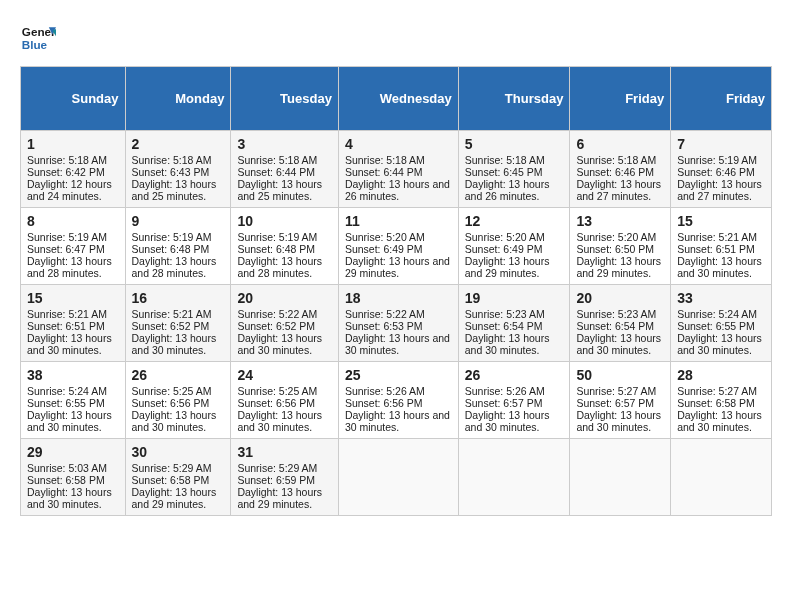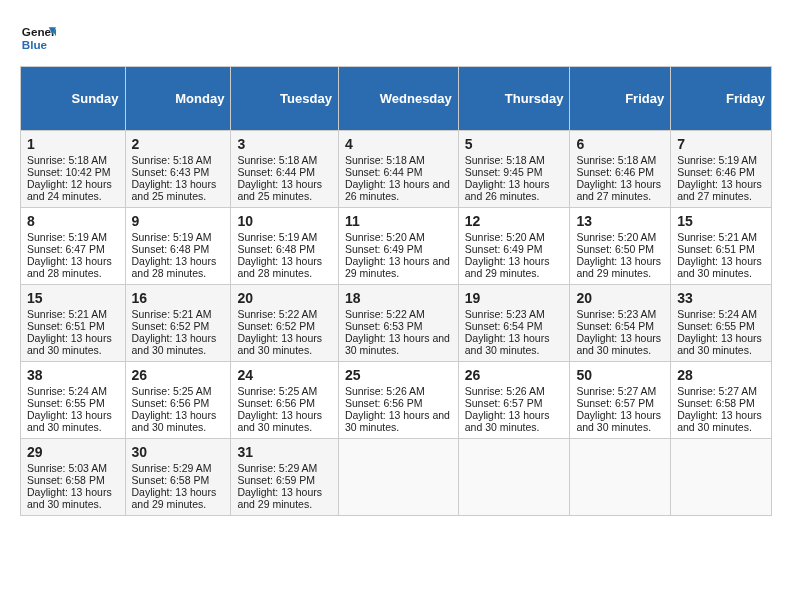--- a/index.html
+++ b/index.html
@@ -103,25 +103,25 @@
         <th>Monday</th>
         <th>Tuesday</th>
         <th>Wednesday</th>
         <th>Thursday</th>
         <th>Friday</th>
         <th>Friday</th>
       </tr>
   </thead>
   <tbody id="calendar-body">
   <tr class="row-odd">
-        <td><span class="day-num">1</span><span>Sunrise: 5:18 AM</span><br><span>Sunset: 10:42 PM</span><br><span>Daylight: 12 hours and 24 minutes.</span></td>
+        <td><span class="day-num">1</span><span>Sunrise: 5:18 AM</span><br><span>Sunset: 6:42 PM</span><br><span>Daylight: 12 hours and 24 minutes.</span></td>
         <td><span class="day-num">2</span><span>Sunrise: 5:18 AM</span><br><span>Sunset: 6:43 PM</span><br><span>Daylight: 13 hours and 25 minutes.</span></td>
         <td><span class="day-num">3</span><span>Sunrise: 5:18 AM</span><br><span>Sunset: 6:44 PM</span><br><span>Daylight: 13 hours and 25 minutes.</span></td>
         <td><span class="day-num">4</span><span>Sunrise: 5:18 AM</span><br><span>Sunset: 6:44 PM</span><br><span>Daylight: 13 hours and 26 minutes.</span></td>
-        <td><span class="day-num">5</span><span>Sunrise: 5:18 AM</span><br><span>Sunset: 9:45 PM</span><br><span>Daylight: 13 hours and 26 minutes.</span></td>
+        <td><span class="day-num">5</span><span>Sunrise: 5:18 AM</span><br><span>Sunset: 6:45 PM</span><br><span>Daylight: 13 hours and 26 minutes.</span></td>
         <td><span class="day-num">6</span><span>Sunrise: 5:18 AM</span><br><span>Sunset: 6:46 PM</span><br><span>Daylight: 13 hours and 27 minutes.</span></td>
         <td><span class="day-num">7</span><span>Sunrise: 5:19 AM</span><br><span>Sunset: 6:46 PM</span><br><span>Daylight: 13 hours and 27 minutes.</span></td>
       </tr>
       <tr class="row-even">
         <td><span class="day-num">8</span><span>Sunrise: 5:19 AM</span><br><span>Sunset: 6:47 PM</span><br><span>Daylight: 13 hours and 28 minutes.</span></td>
         <td><span class="day-num">9</span><span>Sunrise: 5:19 AM</span><br><span>Sunset: 6:48 PM</span><br><span>Daylight: 13 hours and 28 minutes.</span></td>
         <td><span class="day-num">10</span><span>Sunrise: 5:19 AM</span><br><span>Sunset: 6:48 PM</span><br><span>Daylight: 13 hours and 28 minutes.</span></td>
         <td><span class="day-num">11</span><span>Sunrise: 5:20 AM</span><br><span>Sunset: 6:49 PM</span><br><span>Daylight: 13 hours and 29 minutes.</span></td>
         <td><span class="day-num">12</span><span>Sunrise: 5:20 AM</span><br><span>Sunset: 6:49 PM</span><br><span>Daylight: 13 hours and 29 minutes.</span></td>
         <td><span class="day-num">13</span><span>Sunrise: 5:20 AM</span><br><span>Sunset: 6:50 PM</span><br><span>Daylight: 13 hours and 29 minutes.</span></td>

